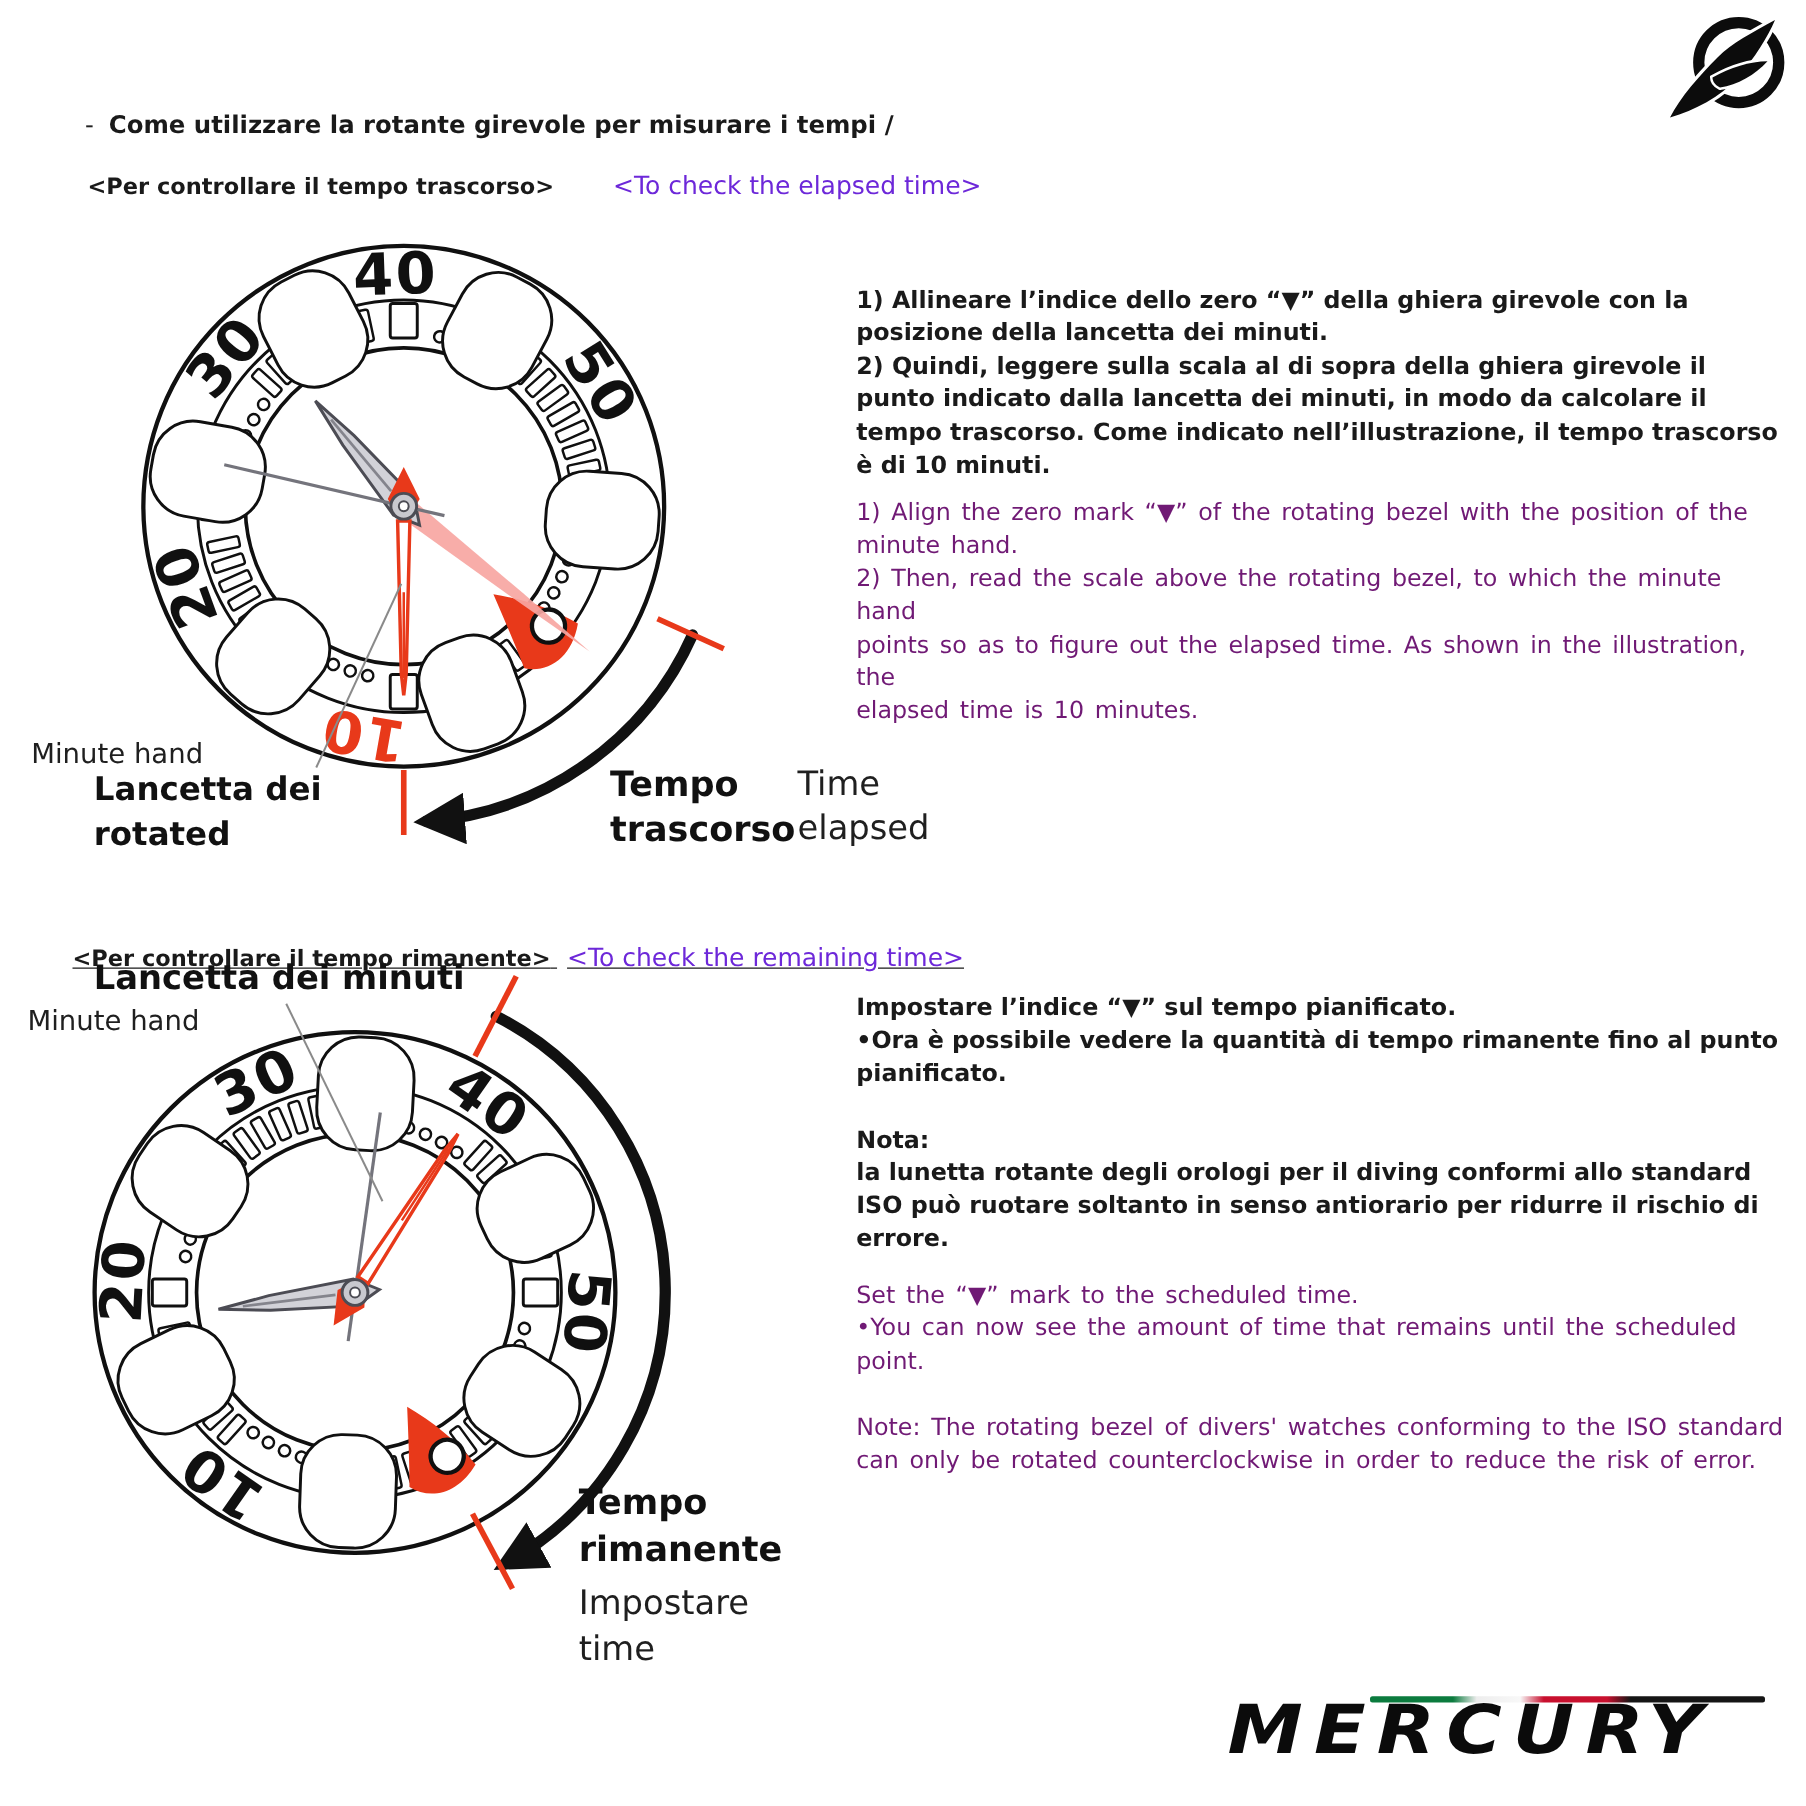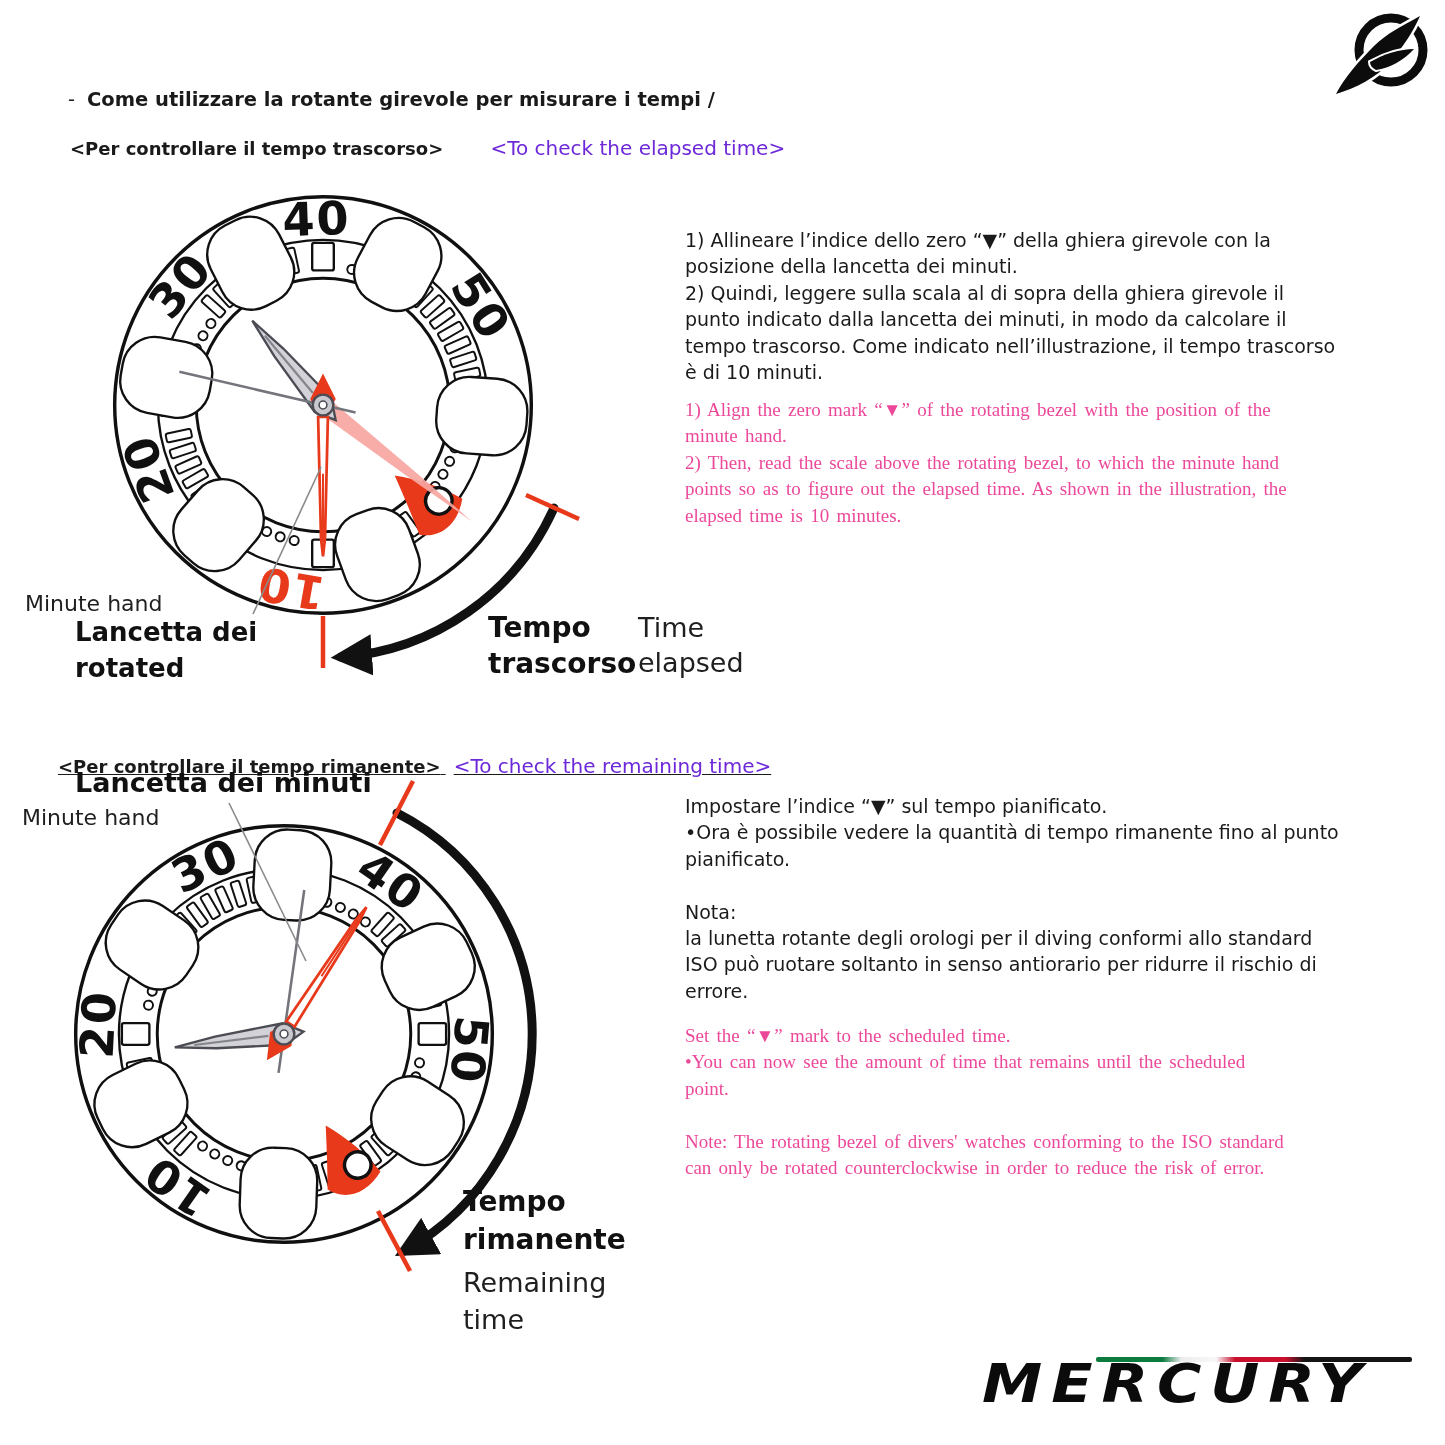--- a/index.html
+++ b/index.html
@@ -8,22 +8,22 @@
     font-family:"DejaVu Sans","Liberation Sans",sans-serif;color:#1a1a1a;
     overflow:hidden;
   }
   .abs{position:absolute;}
   
   .t-it{font-weight:bold;font-size:19.5px;}
   .t-en{font-size:19.5px;color:#222;}
   .h-it{font-weight:bold;font-size:18px;}
   .h-en{font-size:20px;color:#6d28d9;}
   
-  .bodyit{font-weight:normal;font-size:19px;line-height:26.4px;white-space:pre-line;width:742px;}
-  .bodyen{font-size:19px;line-height:26.4px;white-space:pre-line;word-spacing:2.5px;width:748px;color:#ec4899;font-family:Liberation Serif, serif;}
+  .bodyit{font-weight:bold;font-size:19px;line-height:26.4px;white-space:pre-line;width:742px;}
+  .bodyen{font-size:19px;line-height:26.4px;white-space:pre-line;word-spacing:2.5px;width:748px;color:#701a75;}
   
   .lbl{font-size:22px;color:#1f1f1f;white-space:pre-line;line-height:35px;}
   .lblb{font-weight:bold;font-size:26px;color:#111;white-space:pre-line;line-height:36px;}
   
   .watch{position:absolute;}
   .wcase{fill:#fff;stroke:#101010;stroke-width:3.5;}
   .wline{fill:none;stroke:#101010;stroke-width:2.4;}
   .wline3{fill:#fff;stroke:#101010;stroke-width:3;}
   .bigticks rect,.tabs rect{fill:#fff;stroke:#101010;stroke-width:2.4;}
   .nums text{font-weight:bold;font-size:47px;letter-spacing:2px;text-anchor:middle;fill:#101010;
@@ -304,21 +304,21 @@
 errore.</div>
 <div class="abs bodyen" style="left:685px;top:1023px">Set the “▼” mark to the scheduled time.
 •You can now see the amount of time that remains until the scheduled
 point.
 
 Note: The rotating bezel of divers' watches conforming to the ISO standard
 can only be rotated counterclockwise in order to reduce the risk of error.</div>
 
 <div class="abs lblb" style="left:463px;top:1183px;font-size:28px;line-height:38px">Tempo
 rimanente</div>
-<div class="abs lbl" style="left:463px;top:1264px;font-size:27px;line-height:37px">Remaining
+<div class="abs lbl" style="left:463px;top:1264px;font-size:27px;line-height:37px">Impostare
 time</div>
 
 <svg id="overlay" width="1445" height="1445" viewBox="0 0 1445 1445">
   <defs>
     <marker id="ah" viewBox="0 0 10 10" refX="7.5" refY="5" markerWidth="4.6" markerHeight="4.6" orient="auto-start-reverse">
       <path d="M0,0 L10,5 L0,10 Z" fill="#111"></path>
     </marker>
   </defs>
   <path class="arc" d="M 554,508 A 253,253 0 0 1 341,657" marker-end="url(#ah)"></path>
   <line class="redtick" x1="526" y1="495" x2="579" y2="519"></line>

